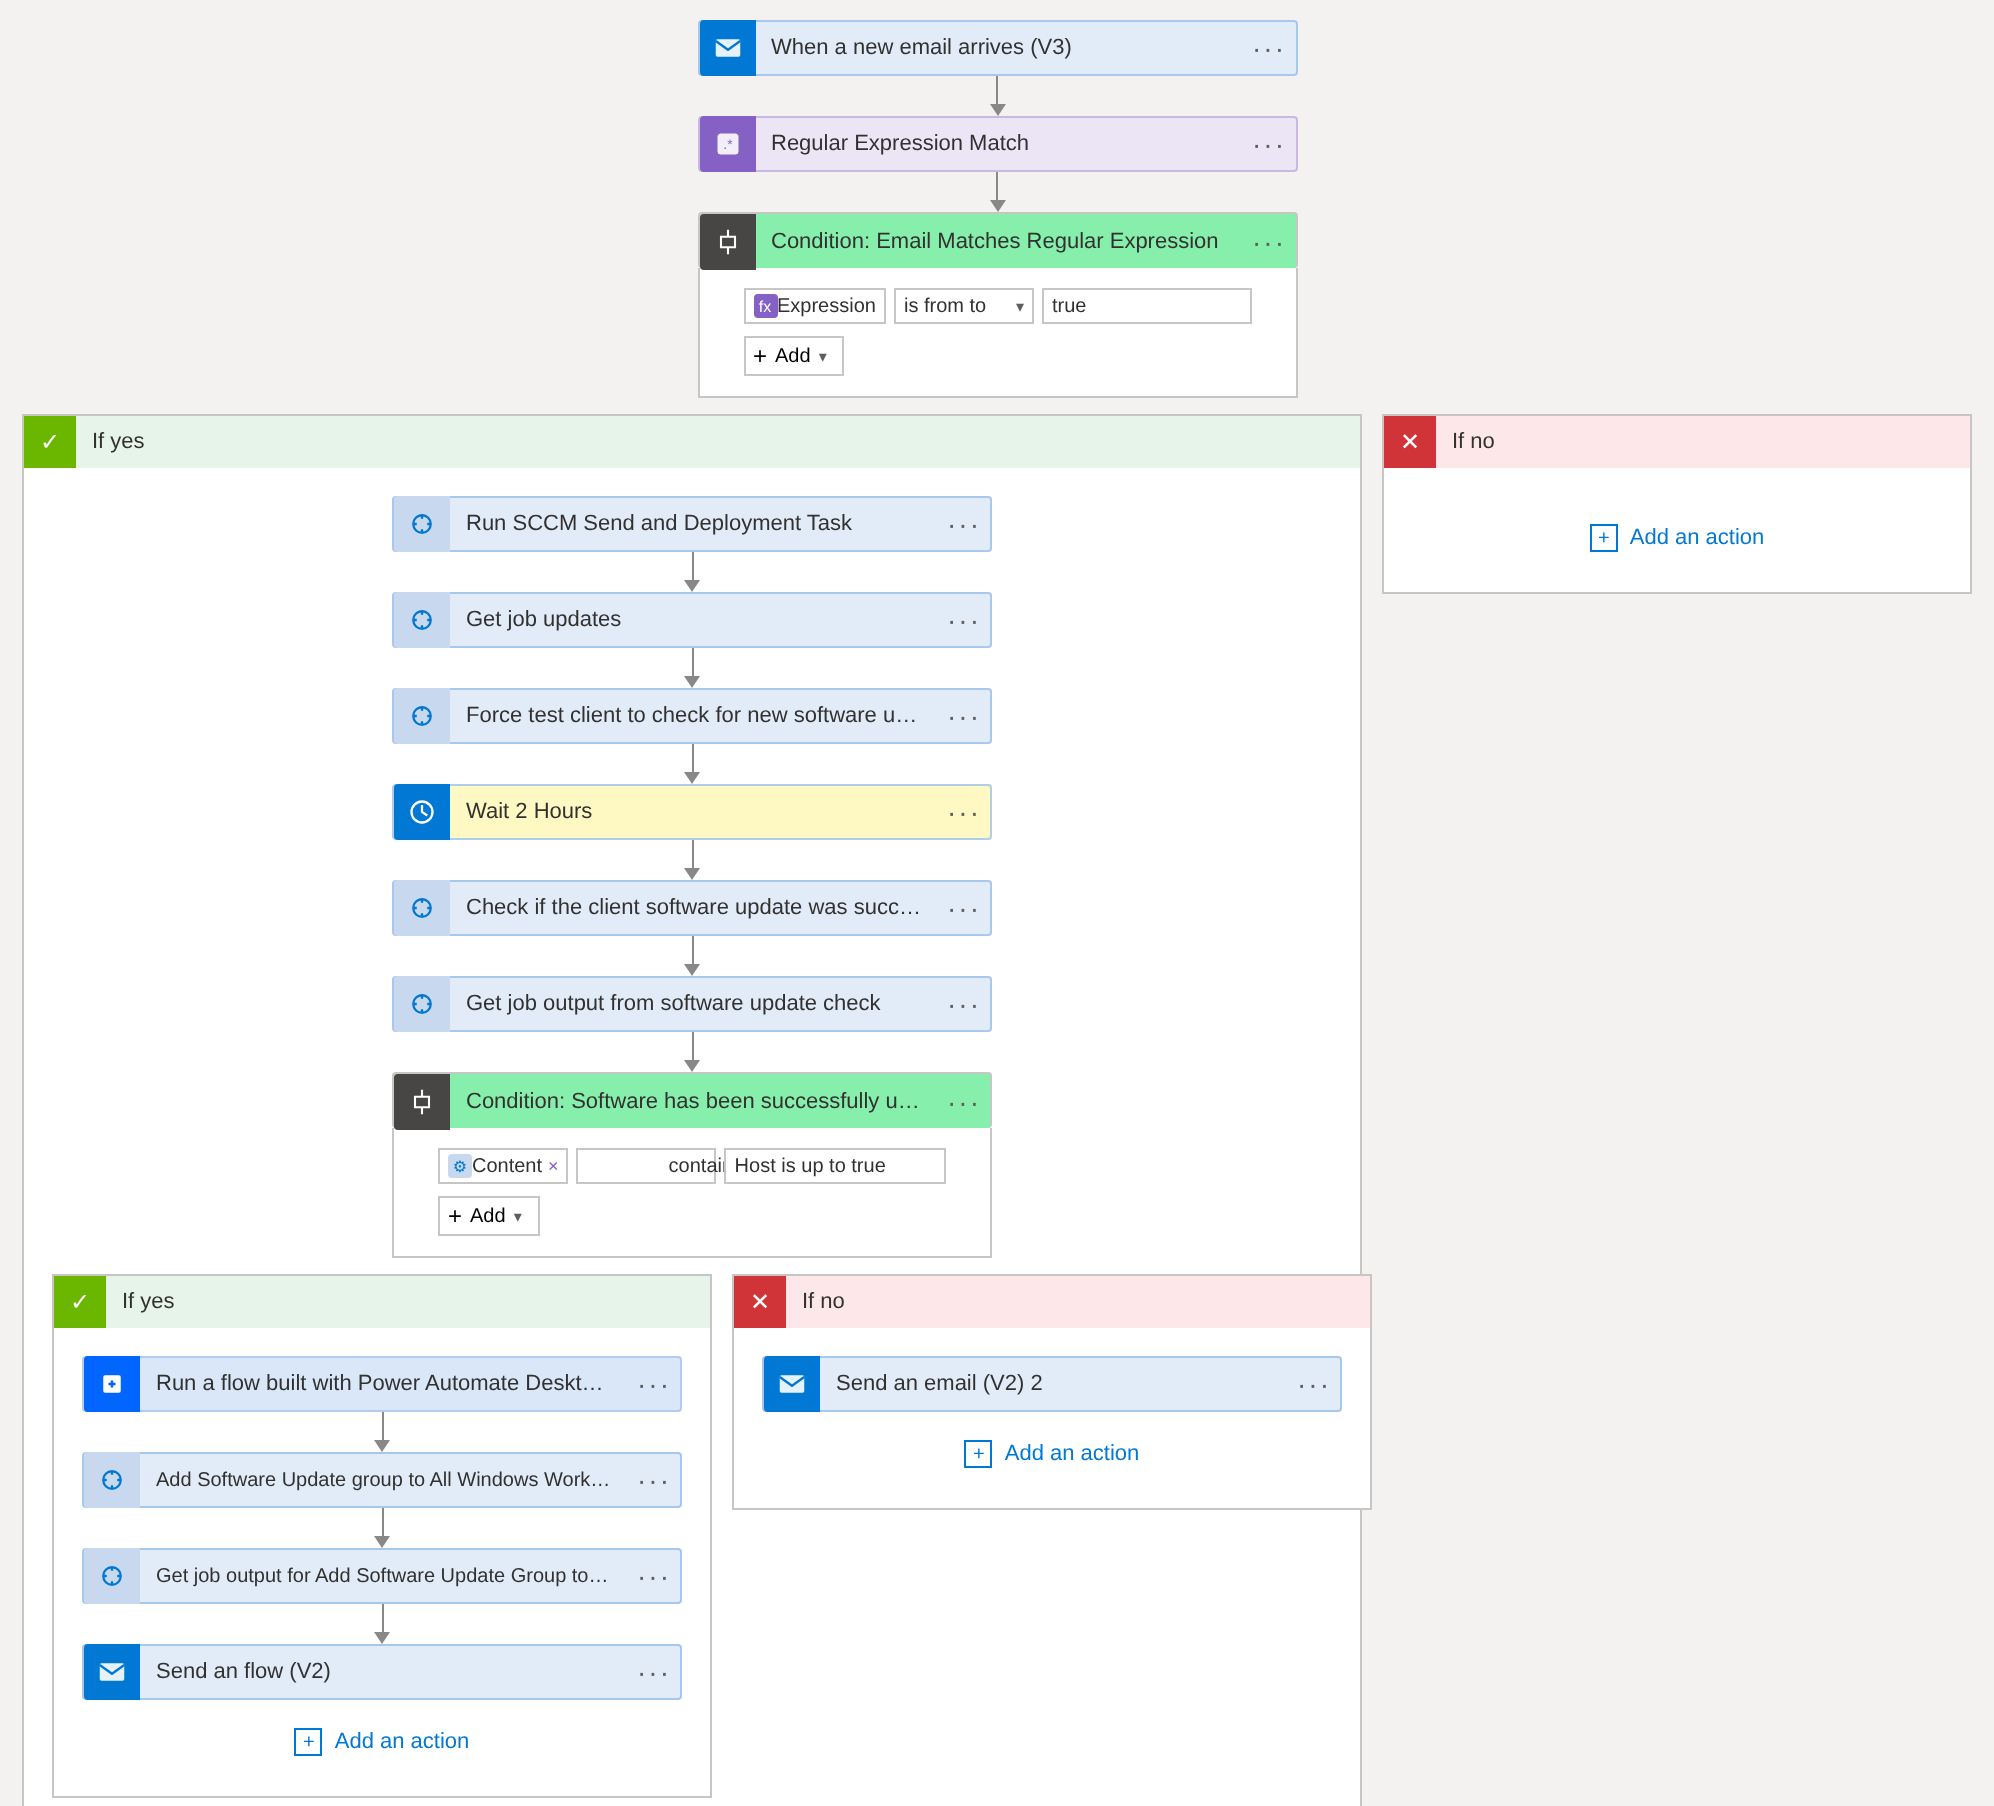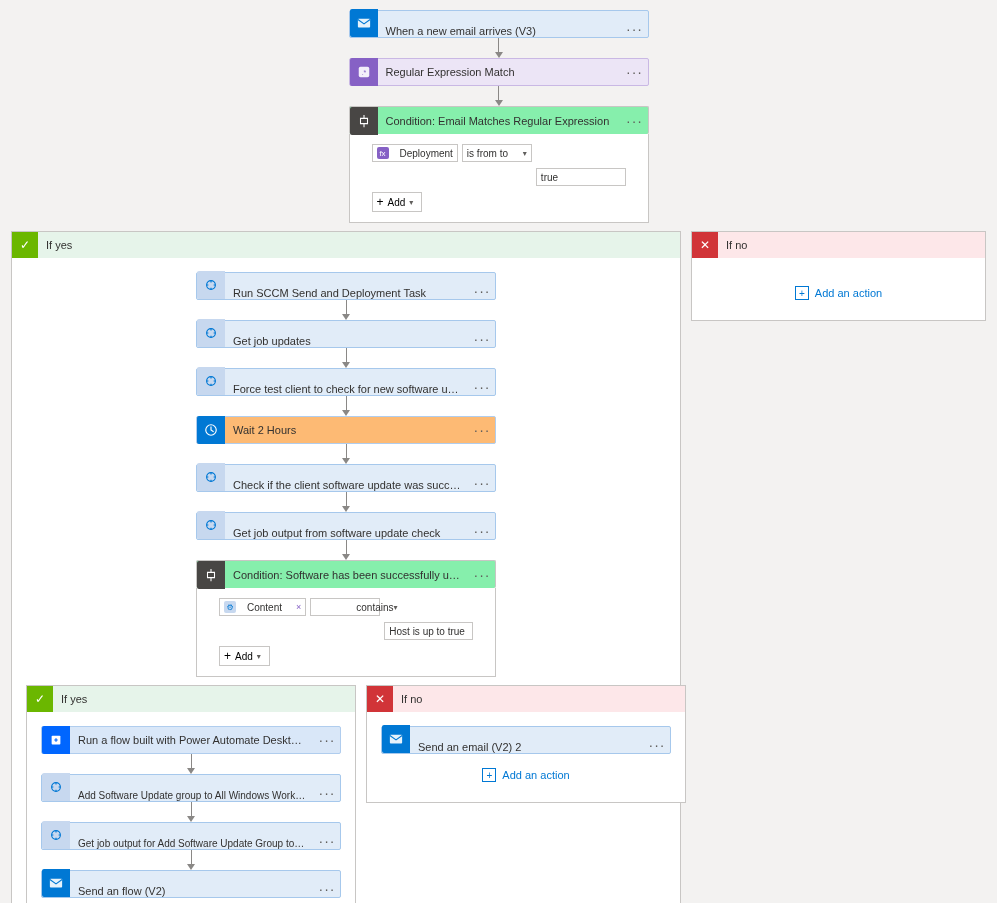--- a/index.html
+++ b/index.html
@@ -26,25 +26,25 @@
 
   .card {
     display:flex; align-items:center;
     border:1px solid #c8c6c4;
     border-radius:2px;
     height:28px;
     width:300px;
     background:#fff;
     position:relative;
   }
-  .card.blue   { background:#e1ecf8; border-color:#a6c8ec;align-items:flex-end; }
+  .card.blue   { background:#e1ecf8; border-color:#a6c8ec; }
   .card.lilac  { background:#ece5f6; border-color:#c9b8e4; }
   .card.gray   { background:#86efac; border-color:#c8c6c4; }
   .card.blue2  { background:#d9e7f8; border-color:#b0cdee; }
-  .card.delay  { background:#fdba74; border-color:#b0cdee; }
+  .card.delay  { background:#fef9c3; border-color:#b0cdee; }
 
   .icon-box {
     width:28px; height:28px;
     display:flex; align-items:center; justify-content:center;
     color:#fff;
     flex-shrink:0;
     border-top-left-radius:2px; border-bottom-left-radius:2px;
   }
   .icon-box.outlook { background:#0078d4; }
   .icon-box.regex   { background:#8661c5; }
@@ -78,41 +78,41 @@
     padding:10px 22px 10px 22px;
   }
   .cond-row { display:flex; gap:4px; margin-bottom:6px; }
   .pill {
     display:inline-flex; align-items:center;
     border:1px solid #c8c6c4;
     background:#f3f2f1;
     height:18px;
     font-size:10px;
     padding:0 6px;
-    gap:11px;
+    gap:0;
     border-radius:2px;
   }
   .pill .pill-dot {
     width:12px;height:12px;
     background:#8661c5;
     border-radius:2px;
     display:flex;align-items:center;justify-content:center;
     color:#fff;font-size:8px;
   }
   .pill .pill-dot.azure { background:#c7d8ef;color:#0078d4;}
   .field {
     border:1px solid #c8c6c4;
     height:18px;
     background:#fff;
     font-size:10px;
     padding:0 4px;
     display:flex; align-items:center;
     min-width:60px;
   }
-  .field.grow { flex:1;margin-top:24px; }
+  .field.grow { flex:1; }
   .field .chev { margin-left:auto; color:#605e5c; font-size:8px; }
   .add-btn {
     border:1px solid #c8c6c4;
     background:#fff;
     height:20px;
     padding:0 8px 0 4px;
     font-size:10px;
     display:inline-flex; align-items:center; gap:4px;
     cursor:pointer;
   }
@@ -206,21 +206,21 @@
         </svg>
     </div>
     <div class="card-label">Condition: Email Matches Regular Expression</div>
     <div class="ellipsis">···</div>
   </div>
   <div class="cond-body">
     <div class="cond-row">
       <div class="field" style="min-width:54px;">
         <span class="pill" style="border:none;background:transparent;padding:0;">
           <span class="pill-dot">fx</span>
-          <span>Deployment</span>
+          <span>Expression</span>
         </span>
       </div>
       <div class="field" style="width:70px;">
         <span>is from to</span>
           <span class="chev">▾</span>
       </div>
       <div class="field grow">
         <span>true</span>
       </div>
     </div>

